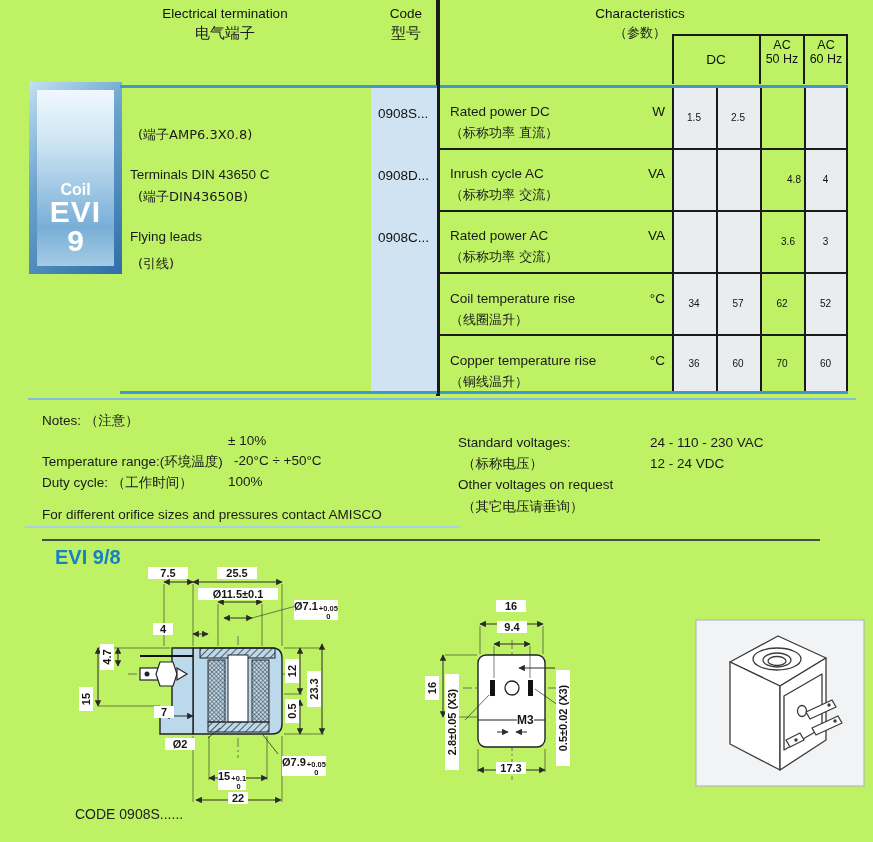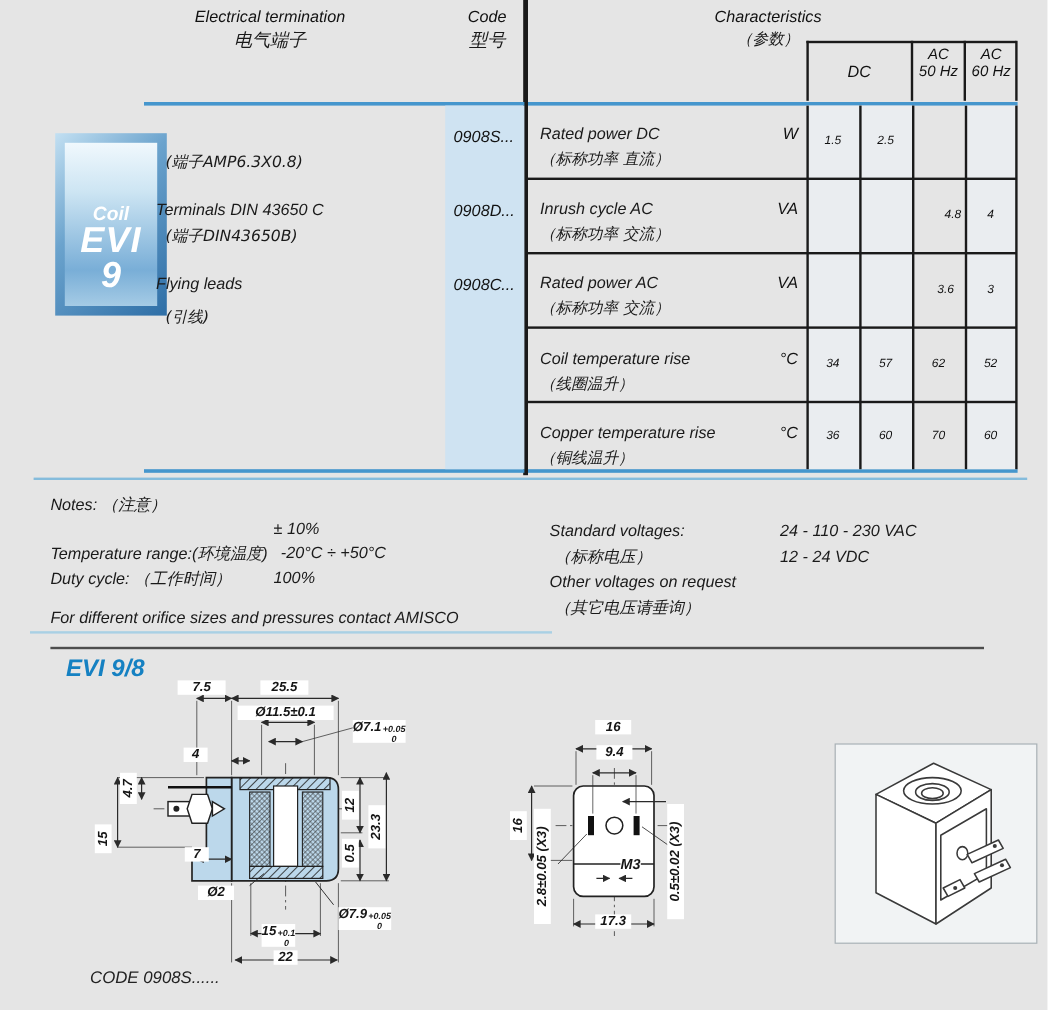--- a/index.html
+++ b/index.html
@@ -1,17 +1,17 @@
 <!DOCTYPE html>
 <html><head>
 <meta charset="utf-8">
 <style>
   html,body{margin:0;padding:0;background:#fff;}
-  .page{position:relative;width:873px;height:842px;background:#e5e5e5;overflow:hidden;
-        font-family:"Liberation Sans",sans-serif;color:#1a1a1a;font-style:italic;}
+  .page{position:relative;width:873px;height:842px;background:#bef264;overflow:hidden;
+        font-family:"Liberation Sans",sans-serif;color:#1a1a1a;}
   .abs{position:absolute;}
   .ctr{text-align:center;}
   .en{font-size:13.5px;color:#1a1a1a;}
   .en-sm{font-size:10px;color:#1a1a1a;}
   .zh{font-size:13px;font-family:"DejaVu Sans",sans-serif;color:#1a1a1a;}
   .hdr{font-size:13.5px;color:#111;}
   .code-txt{font-size:13.5px;color:#111;}
   .val{font-size:10px;color:#111;text-align:center;}
   .unit{font-size:13.5px;color:#111;text-align:right;}
   .line{background:#1a1a1a;}
@@ -58,21 +58,21 @@
   </div>
 
   <div class="abs line" style="left:672px;top:34px;width:175px;height:2px;"></div>
   <div class="abs line" style="left:672px;top:34px;width:2px;height:50px;"></div>
   <div class="abs line" style="left:759px;top:34px;width:2px;height:50px;"></div>
   <div class="abs line" style="left:803px;top:34px;width:2px;height:50px;"></div>
   <div class="abs line" style="left:846px;top:34px;width:2px;height:50px;"></div>
 
   <div class="abs line" style="left:436px;top:0px;width:4px;height:396px;"></div>
 
-  <div class="abs badge" style="left:46px;top:82px;width:93px;height:152px;margin-top:29px;">
+  <div class="abs badge" style="left:29px;top:82px;width:93px;height:192px;">
     <div class="badge-in">
       <div class="badge-coil">Coil</div>
       <div class="badge-evi">EVI</div>
       <div class="badge-9">9</div>
     </div>
   </div>
 
   <div class="abs" style="left:120px;top:85px;width:317px;height:309px;border-top:3px solid #4596cd;border-bottom:3px solid #4596cd;box-sizing:border-box;">
     <div class="abs" style="left:251px;top:0;width:66px;height:303px;background:#cfe3f2;"></div>
 

